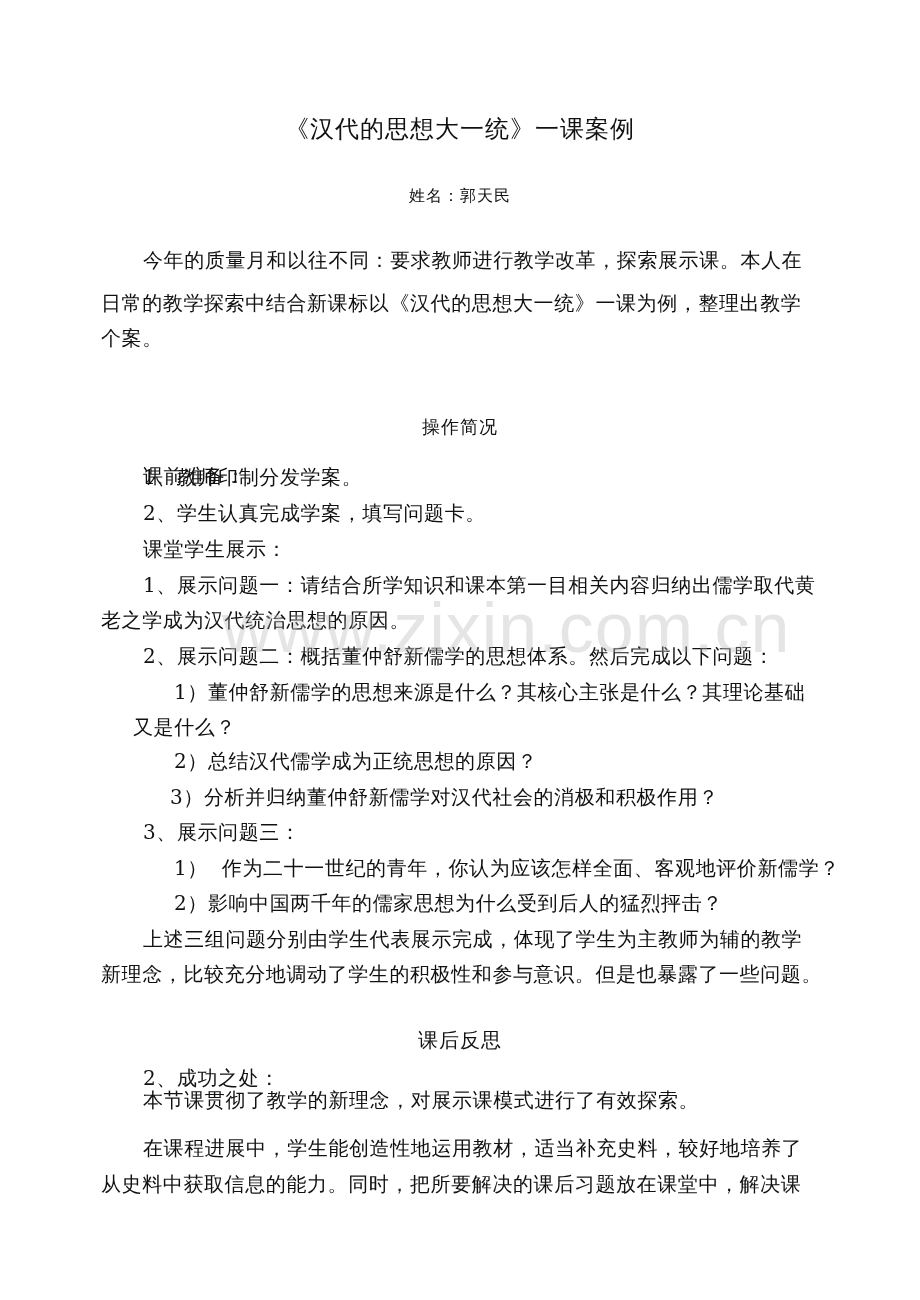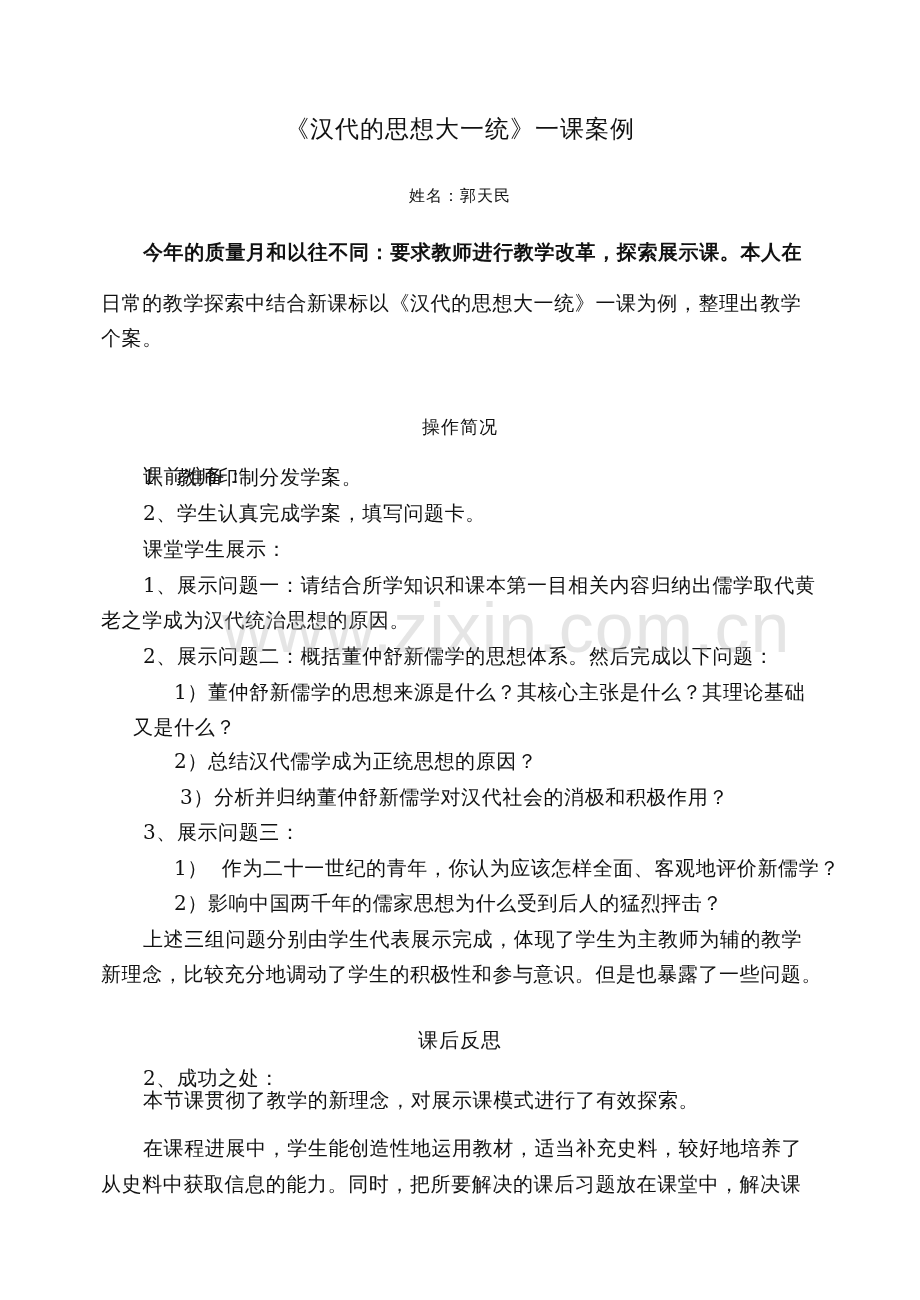--- a/index.html
+++ b/index.html
@@ -17,39 +17,39 @@
                white-space: nowrap; pointer-events: none; }
 </style>
 </head>
 <body>
 
 <div class="page">
 
   <div class="line center title" style="top:114px;">《汉代的思想大一统》一课案例</div>
   <div class="line center author" style="top:186px;">姓名：郭天民</div>
 
-  <div class="line" style="left:143px; top:240px;font-weight:bold;">今年的质量月和以往不同：要求教师进行教学改革，探索展示课。本人在</div>
+  <div class="line" style="left:143px; top:248px;">今年的质量月和以往不同：要求教师进行教学改革，探索展示课。本人在</div>
   <div class="line" style="left:101px; top:291px;">日常的教学探索中结合新课标以《汉代的思想大一统》一课为例，整理出教学</div>
   <div class="line" style="left:101px; top:326px;">个案。</div>
 
   <div class="line center section" style="top:396px;">操作简况</div>
 
   <div class="line" style="left:143px; top:429px;margin-top:35px;">课前准备：</div>
   <div class="line" style="left:143px; top:465px;">1、教师印制分发学案。</div>
   <div class="line" style="left:143px; top:501px;">2、学生认真完成学案，填写问题卡。</div>
   <div class="line" style="left:143px; top:537px;">课堂学生展示：</div>
 
   <div class="line" style="left:143px; top:573px;">1、展示问题一：请结合所学知识和课本第一目相关内容归纳出儒学取代黄</div>
   <div class="line" style="left:101px; top:608px;">老之学成为汉代统治思想的原因。</div>
 
   <div class="line" style="left:143px; top:644px;">2、展示问题二：概括董仲舒新儒学的思想体系。然后完成以下问题：</div>
   <div class="line" style="left:174px; top:680px;">1）董仲舒新儒学的思想来源是什么？其核心主张是什么？其理论基础</div>
   <div class="line" style="left:133px; top:715px;">又是什么？</div>
   <div class="line" style="left:174px; top:749px;">2）总结汉代儒学成为正统思想的原因？</div>
-  <div class="line" style="left:180px; top:785px;">3）分析并归纳董仲舒新儒学对汉代社会的消极和积极作用？</div>
+  <div class="line" style="left:170px; top:785px;">3）分析并归纳董仲舒新儒学对汉代社会的消极和积极作用？</div>
 
   <div class="line" style="left:143px; top:820px;">3、展示问题三：</div>
   <div class="line" style="left:174px; top:856px;">1）  作为二十一世纪的青年，你认为应该怎样全面、客观地评价新儒学？</div>
   <div class="line" style="left:174px; top:891px;">2）影响中国两千年的儒家思想为什么受到后人的猛烈抨击？</div>
 
   <div class="line" style="left:143px; top:927px;">上述三组问题分别由学生代表展示完成，体现了学生为主教师为辅的教学</div>
   <div class="line" style="left:101px; top:962px;">新理念，比较充分地调动了学生的积极性和参与意识。但是也暴露了一些问题。</div>
 
   <div class="line center section-lg" style="top:1025px;">课后反思</div>
 

